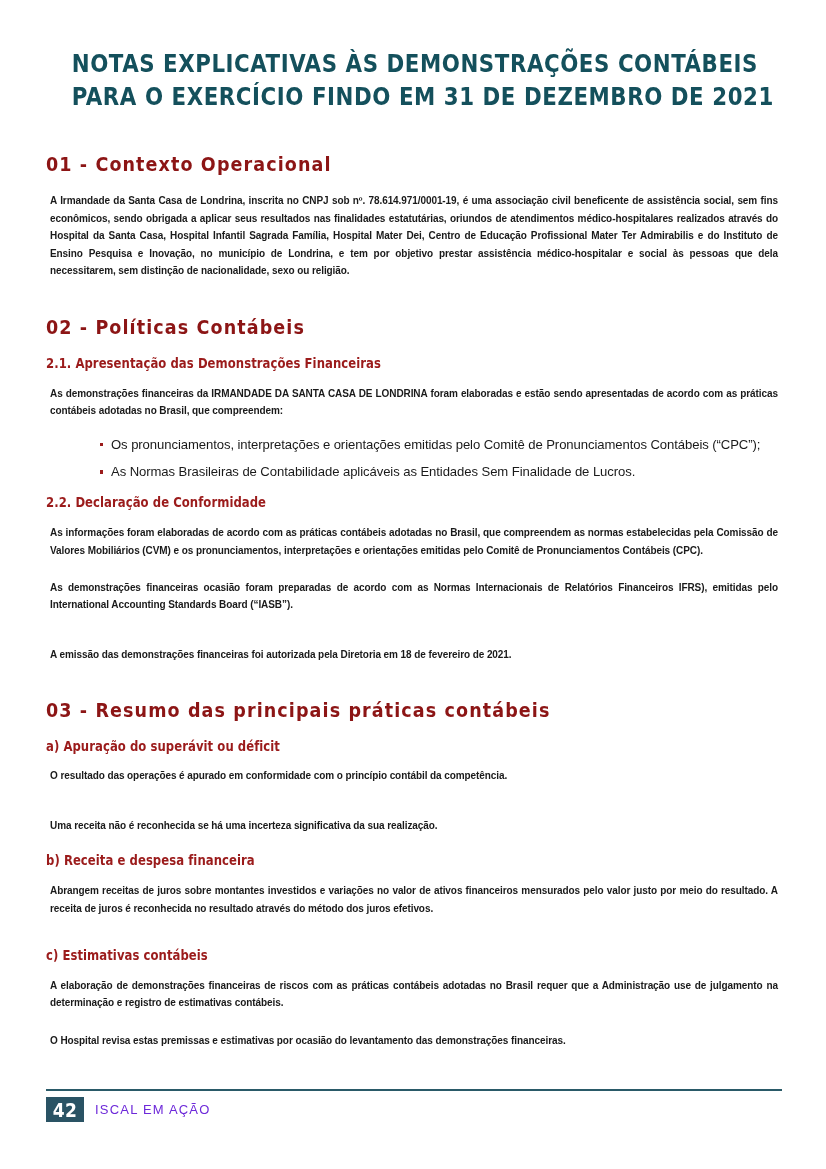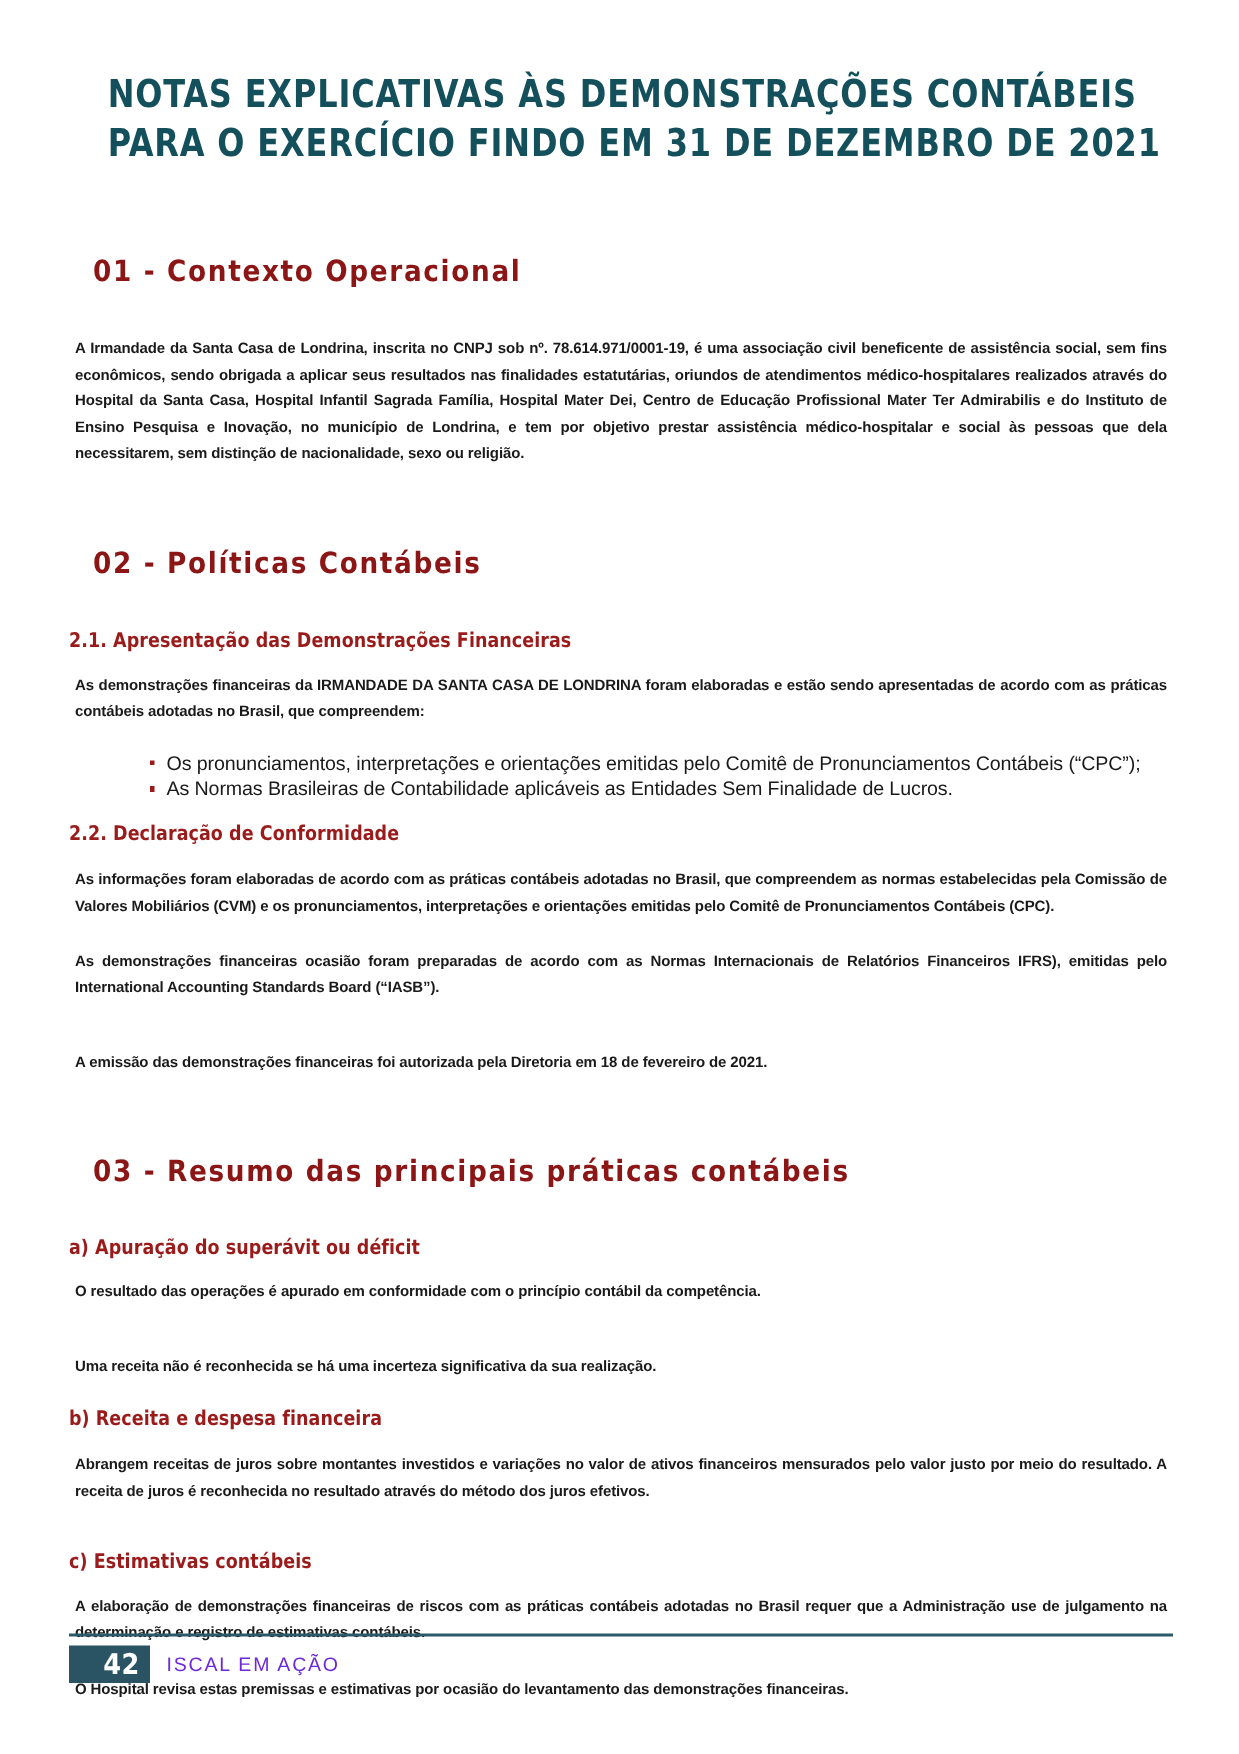--- a/index.html
+++ b/index.html
@@ -47,21 +47,21 @@
   }
   .doc-title .line { display: block; }
 
   
   .section-heading {
     color: #8c1515;
     font-family: "DejaVu Sans Condensed", "Liberation Sans Narrow", "Liberation Sans", sans-serif;
     font-weight: bold;
     font-size: 19.5px;
     letter-spacing: 1.1px;
-    margin: 16px;
+    margin: 0;
     line-height: 1.2;
   }
 
   .sub-heading {
     color: #9b1b1b;
     font-family: "DejaVu Sans Condensed", "Liberation Sans Narrow", "Liberation Sans", sans-serif;
     font-weight: bold;
     font-size: 13.5px;
     letter-spacing: 0.05px;
     margin: 0;
@@ -88,21 +88,21 @@
     padding: 0 0 0 54px;
   }
   ul.bullets li {
     position: relative;
     font-size: 13.1px;
     line-height: 17.4px;
     color: #1a1a1a;
     letter-spacing: -0.08px;
     padding-left: 11px;
   }
-  ul.bullets li + li { }
+  ul.bullets li + li { margin-top: 10px; }
   ul.bullets li::before {
     content: "";
     position: absolute;
     left: 0;
     top: 7.5px;
     width: 3.2px;
     height: 3.2px;
     background: #9b1b1b;
   }
 
@@ -133,21 +133,20 @@
     background: #2a5364;
     color: #ffffff;
     font-family: "DejaVu Sans Condensed", "Liberation Sans Narrow", "Liberation Sans", sans-serif;
     font-weight: bold;
     font-size: 19px;
     width: 38px;
     display: flex;
     align-items: center;
     justify-content: center;
     letter-spacing: 0.3px;
-    padding-left: 16px;
   }
   .footer-label {
     display: flex;
     align-items: center;
     padding-left: 11px;
     color: #6d28d9;
     font-size: 13px;
     letter-spacing: 1.2px;
     font-family: "Liberation Sans", sans-serif;
   }

